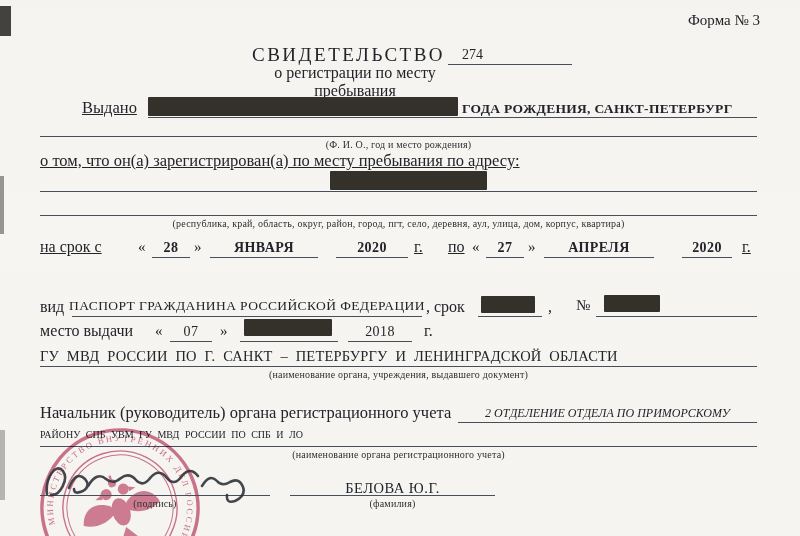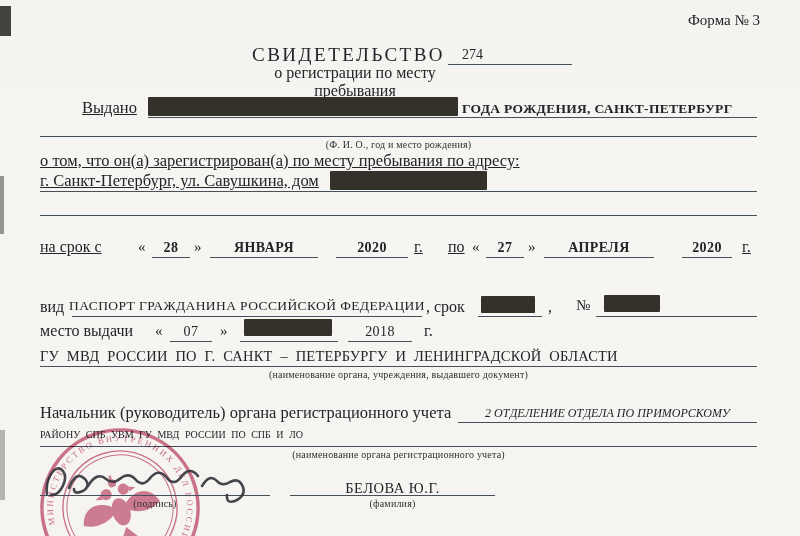--- a/index.html
+++ b/index.html
@@ -43,24 +43,24 @@
   <div class="ucell" style="left:148px;top:98px;width:609px;height:19px;"></div>
   <div class="redact" style="left:148px;top:97px;width:310px;height:19px;"></div>
   <div class="abs" style="left:462px;top:101px;font-size:13.5px;font-weight:bold;letter-spacing:.3px;white-space:nowrap;">ГОДА РОЖДЕНИЯ, САНКТ-ПЕТЕРБУРГ</div>
 
   <div class="abs rule" style="left:40px;top:136px;width:717px;"></div>
   <div class="abs caption" style="left:40px;top:139px;width:717px;">(Ф. И. О., год и место рождения)</div>
 
   <div class="abs lbl" style="left:40px;top:151px;">о том, что он(а) зарегистрирован(а) по месту пребывания по адресу:</div>
 
   <div class="ucell" style="left:40px;top:172px;width:717px;height:19px;"></div>
-  <div class="abs lbl" style="left:40px;top:171px;">г. Санкт-Петербург, ул. Савушкина, дом</div>
   <div class="redact" style="left:330px;top:171px;width:157px;height:19px;"></div>
 
   <div class="abs rule" style="left:40px;top:215px;width:717px;"></div>
+  <div class="abs caption" style="left:40px;top:218px;width:717px;">(республика, край, область, округ, район, город, пгт, село, деревня, аул, улица, дом, корпус, квартира)</div>
 
   <div class="abs lbl" style="left:40px;top:238px;font-size:16px;">на срок с</div>
   <div class="abs q" style="left:138px;top:239px;">«</div>
   <div class="ucell" style="left:152px;top:236px;width:38px;height:21px;">
     <span class="bval">28</span>
   </div>
   <div class="abs q" style="left:194px;top:239px;">»</div>
   <div class="ucell" style="left:210px;top:236px;width:108px;height:21px;">
     <span class="bval">ЯНВАРЯ</span>
   </div>

